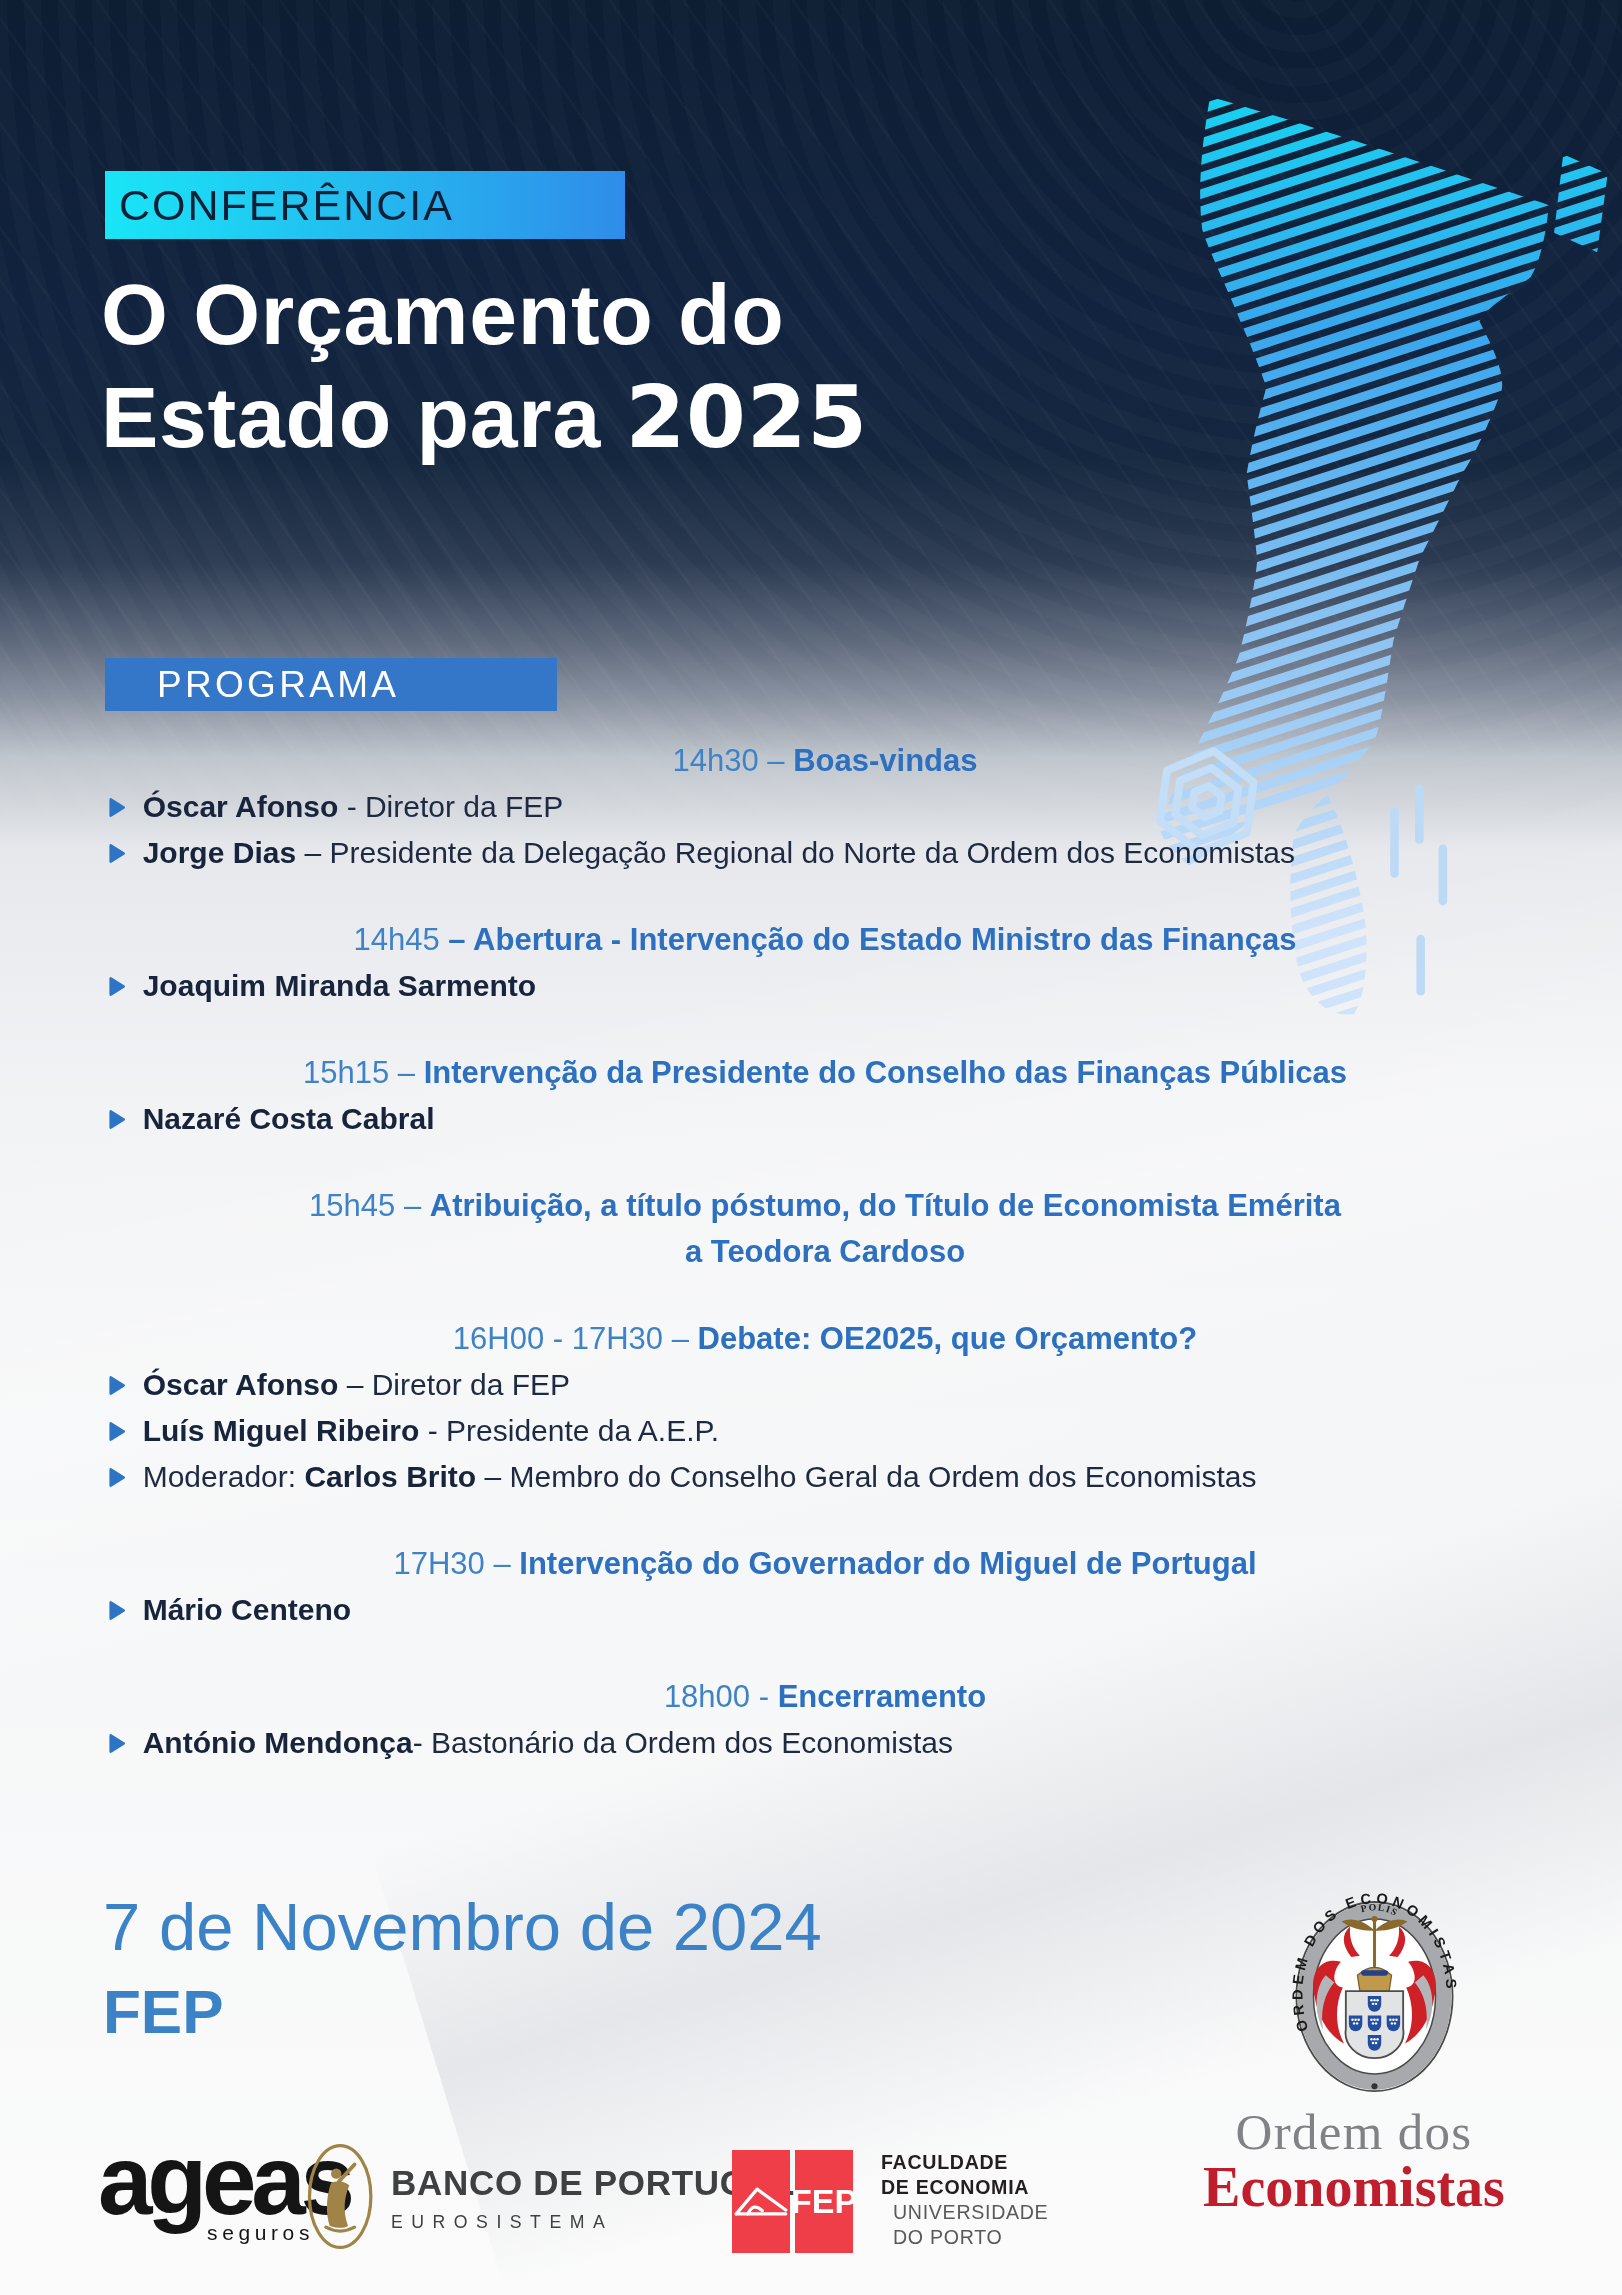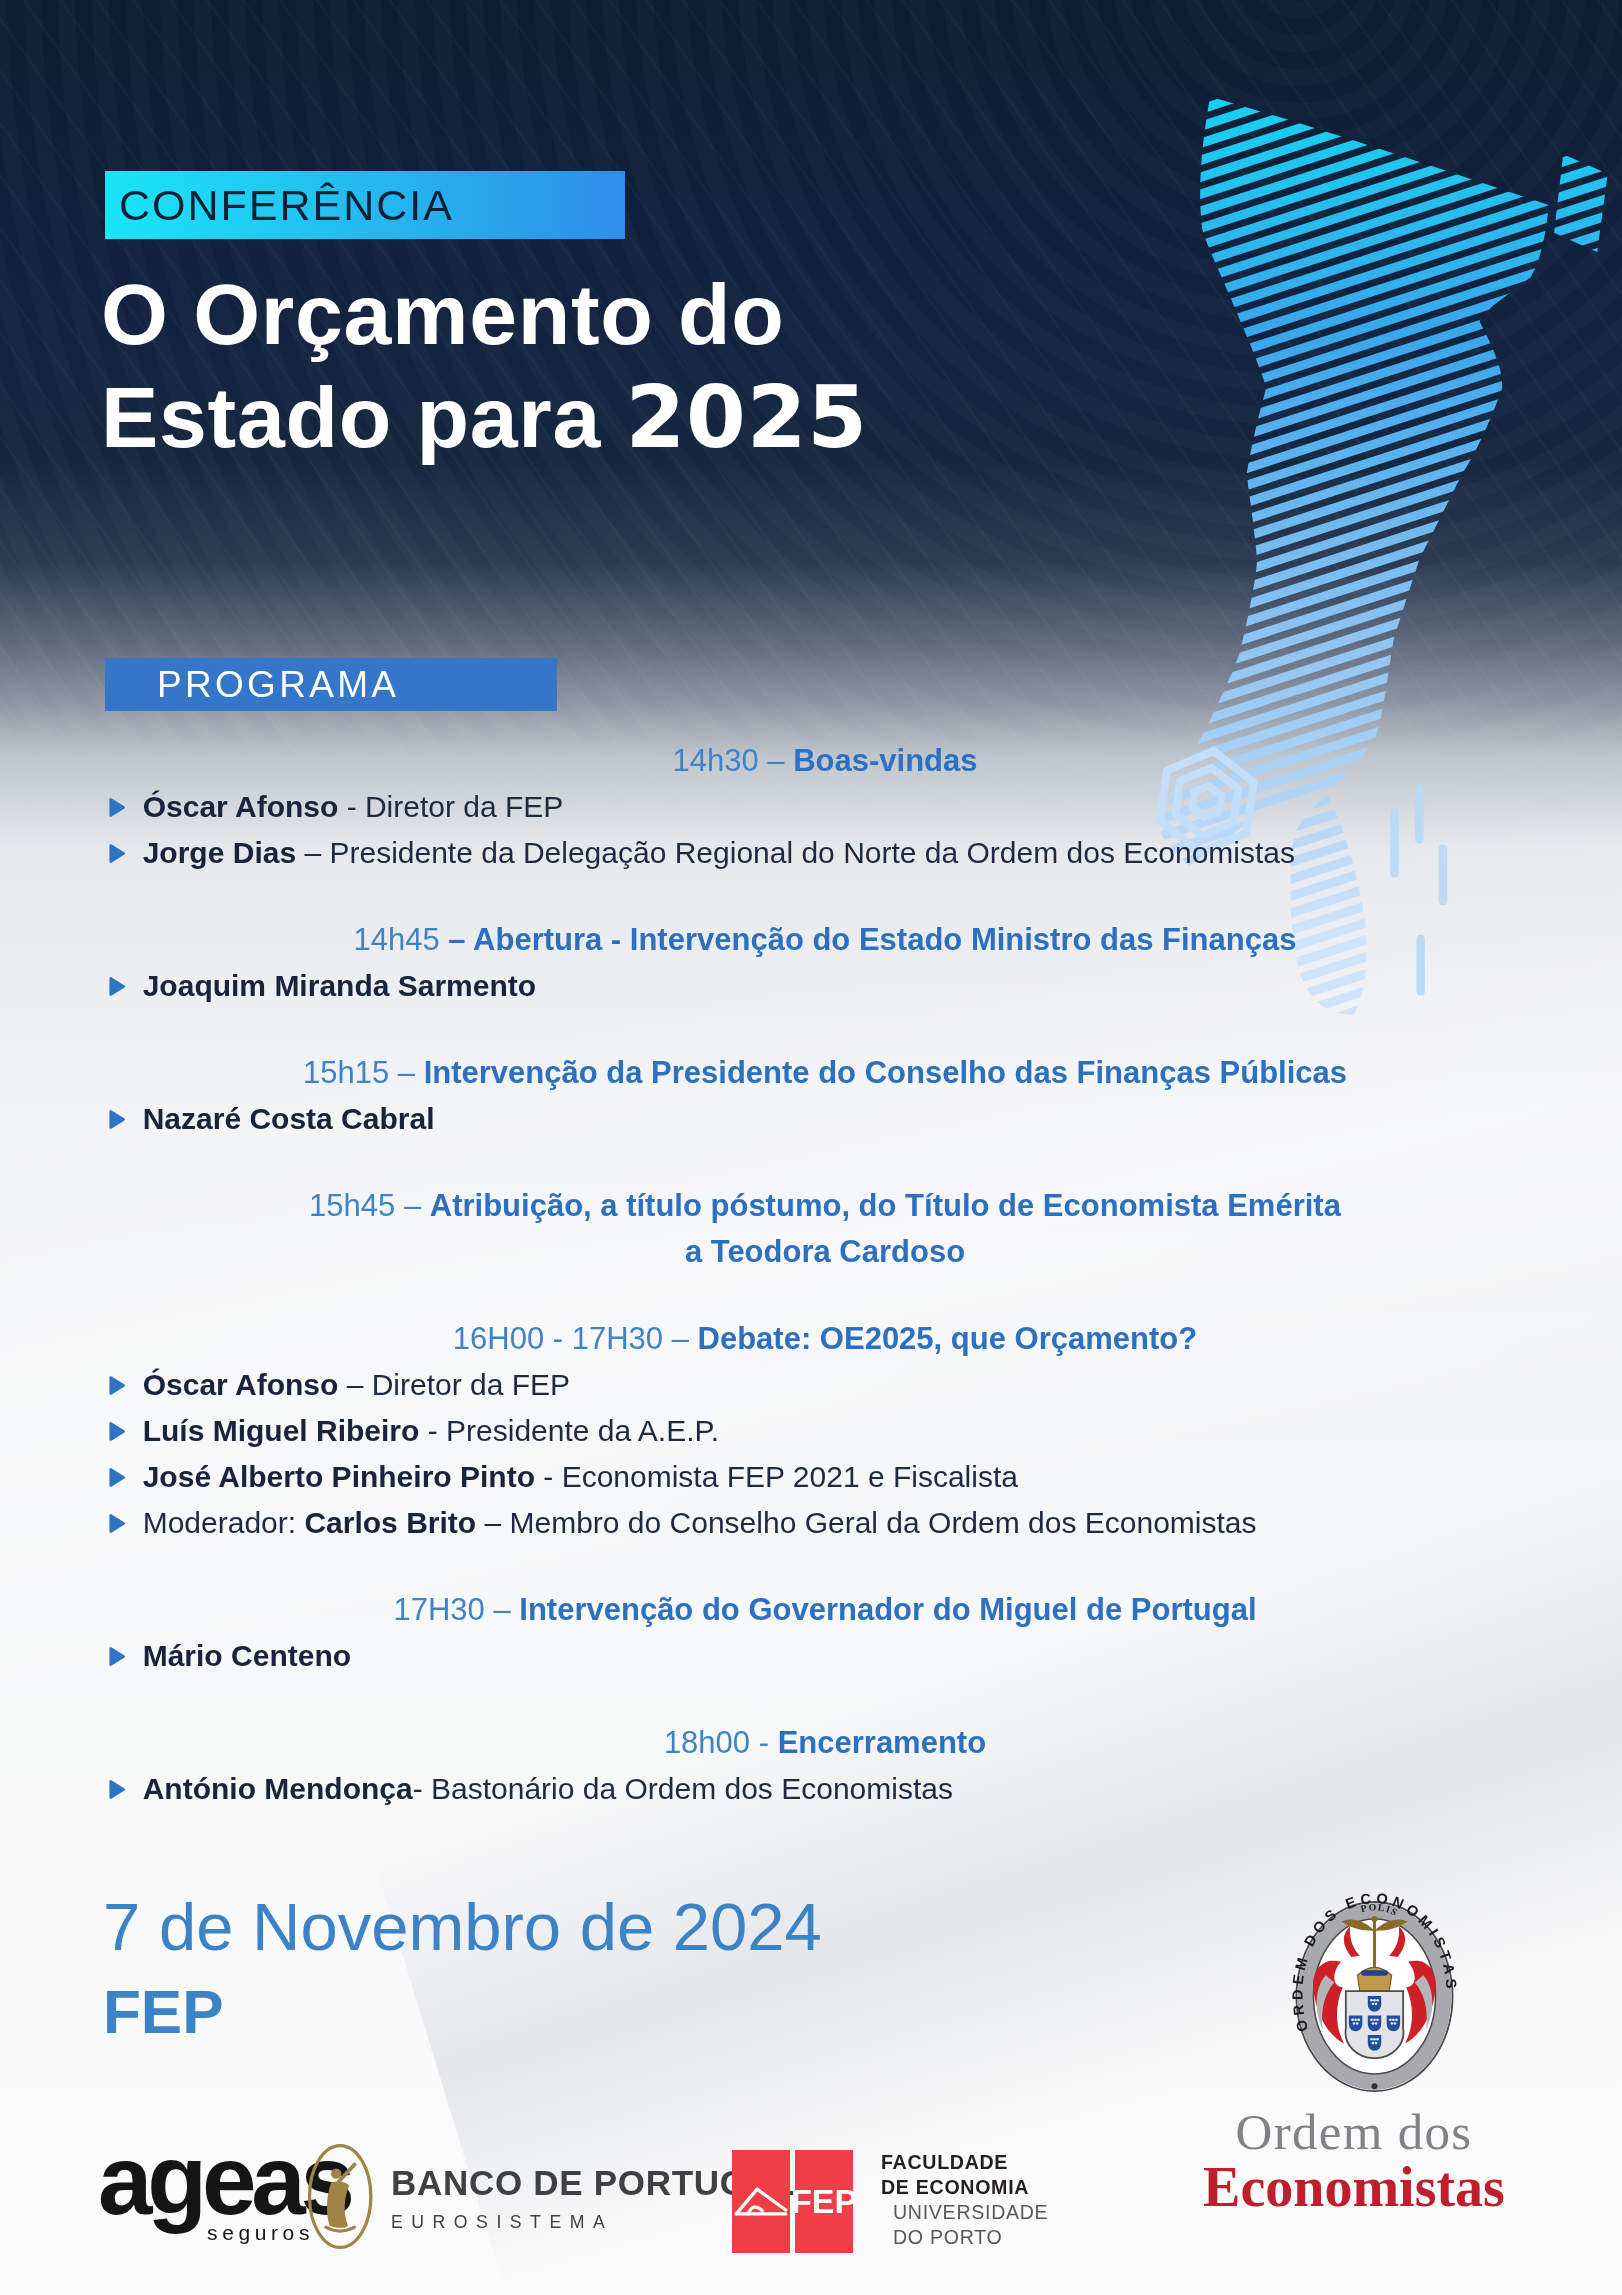--- a/index.html
+++ b/index.html
@@ -243,23 +243,20 @@
     <section class="sec">
       <div class="sec-head"><span class="t">16H00 - 17H30</span><span class="t"> – </span><span class="h">Debate: OE2025, que Orçamento?</span></div>
       <div class="speaker"><svg class="tri" viewBox="0 0 20 22">
             <path d="M4,4 Q4,1.5 6.5,3 L17,9.6 Q19.5,11 17,12.4 L6.5,19 Q4,20.5 4,18 Z"></path>
           </svg><span class="pfx"></span><span class="nm">Óscar Afonso</span><span class="rst"> – Diretor da FEP</span></div>
       <div class="speaker"><svg class="tri" viewBox="0 0 20 22">
             <path d="M4,4 Q4,1.5 6.5,3 L17,9.6 Q19.5,11 17,12.4 L6.5,19 Q4,20.5 4,18 Z"></path>
           </svg><span class="pfx"></span><span class="nm">Luís Miguel Ribeiro</span><span class="rst"> - Presidente da A.E.P.</span></div>
       <div class="speaker"><svg class="tri" viewBox="0 0 20 22">
             <path d="M4,4 Q4,1.5 6.5,3 L17,9.6 Q19.5,11 17,12.4 L6.5,19 Q4,20.5 4,18 Z"></path>
-          </svg><span class="pfx"></span><span class="nm">José Alberto Pinheiro Pinto</span><span class="rst"> - Economista FEP 2021 e Fiscalista</span></div>
-      <div class="speaker"><svg class="tri" viewBox="0 0 20 22">
-            <path d="M4,4 Q4,1.5 6.5,3 L17,9.6 Q19.5,11 17,12.4 L6.5,19 Q4,20.5 4,18 Z"></path>
           </svg><span class="pfx">Moderador: </span><span class="nm">Carlos Brito</span><span class="rst"> – Membro do Conselho Geral da Ordem dos Economistas</span></div>
     </section>
 
     <section class="sec">
       <div class="sec-head"><span class="t">17H30</span><span class="t"> – </span><span class="h">Intervenção do Governador do Miguel de Portugal</span></div>
       <div class="speaker"><svg class="tri" viewBox="0 0 20 22">
             <path d="M4,4 Q4,1.5 6.5,3 L17,9.6 Q19.5,11 17,12.4 L6.5,19 Q4,20.5 4,18 Z"></path>
           </svg><span class="pfx"></span><span class="nm">Mário Centeno</span><span class="rst"></span></div>
     </section>
 

